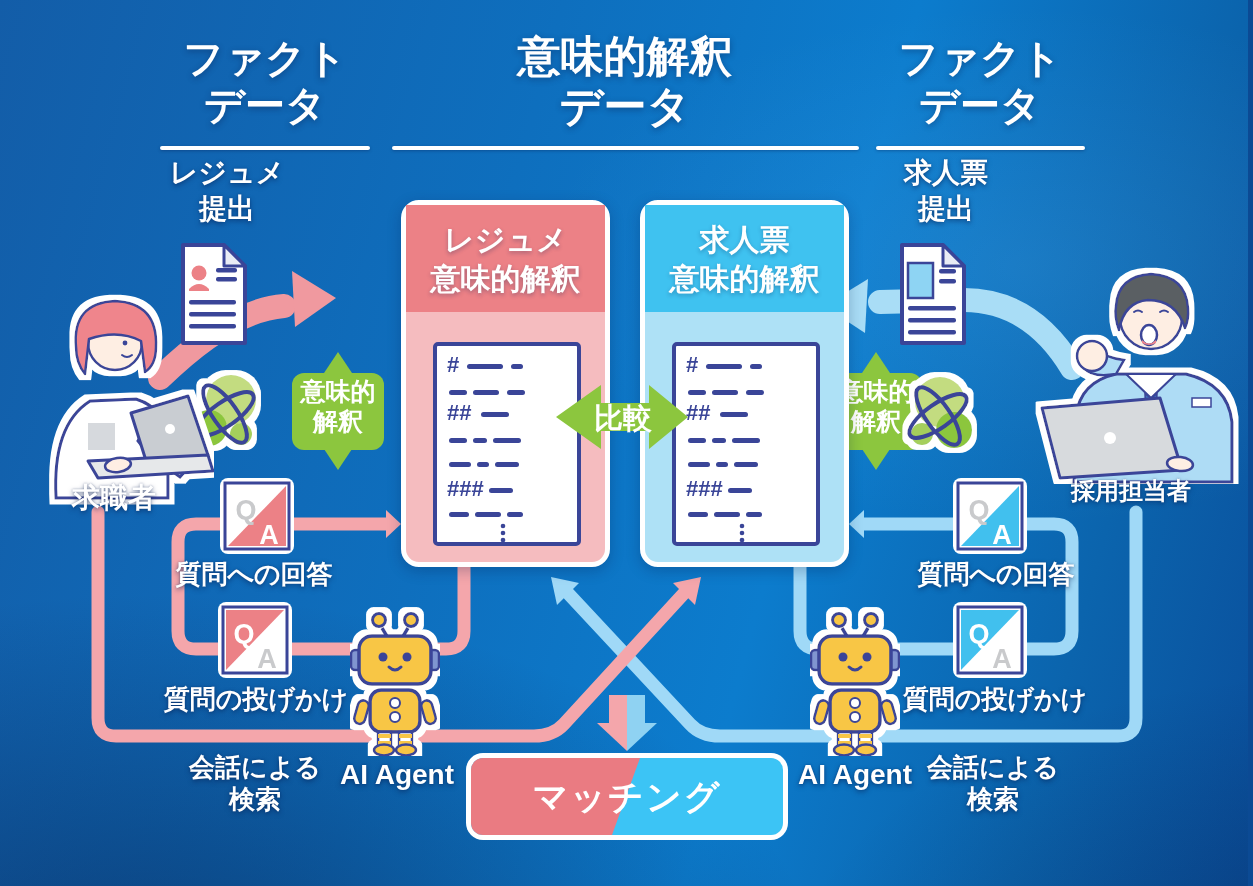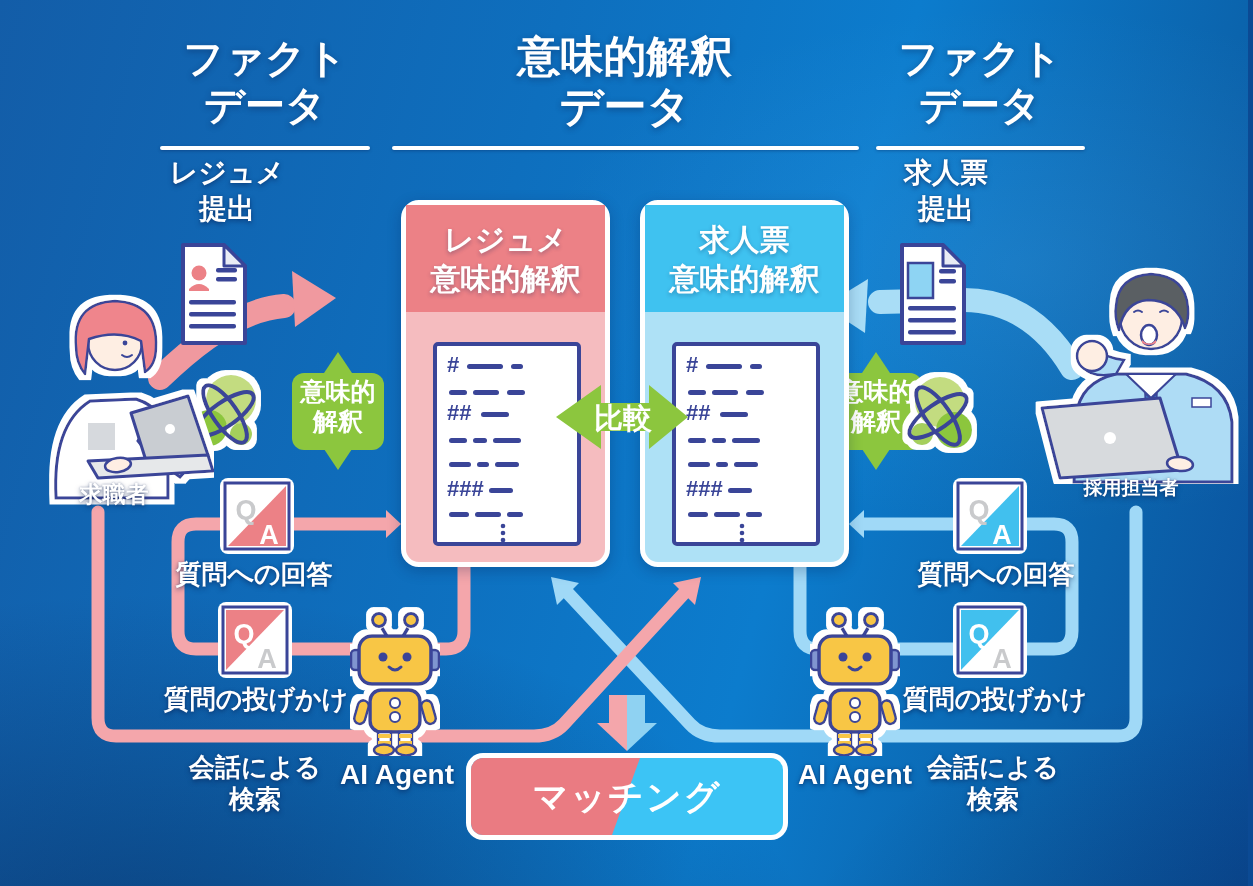--- a/index.html
+++ b/index.html
@@ -385,22 +385,22 @@
         </clipPath>
       </defs>
     <rect x="0" y="0" width="322" height="87" rx="17" fill="#fff"></rect>
     <g clip-path="url(#mclip)">
       <rect x="5" y="5" width="312" height="77" fill="#3cc4f5"></rect>
       <polygon points="5,5 174,5 146,82 5,82" fill="#ea7b82"></polygon>
     </g>
     <text x="161" y="56" text-anchor="middle" font-size="35" font-weight="700" fill="#fff" letter-spacing="2">マッチング</text>
   </svg>
 
-  <div class="abs ctr lbl" style="left:114px;top:480px;font-size:23px;">求職者</div>
-  <div class="abs ctr lbl" style="left:1131px;top:476px;font-size:19px;">採用担当者</div>
+  <div class="abs ctr lbl" style="left:114px;top:480px;font-size:28px;">求職者</div>
+  <div class="abs ctr lbl" style="left:1131px;top:476px;font-size:24px;">採用担当者</div>
 
   <div class="abs ctr lbl" style="left:254px;top:558px;font-size:26px;">質問への回答</div>
   <div class="abs ctr lbl" style="left:256px;top:683px;font-size:26px;">質問の投げかけ</div>
   <div class="abs ctr lbl" style="left:996px;top:558px;font-size:26px;">質問への回答</div>
   <div class="abs ctr lbl" style="left:995px;top:683px;font-size:26px;">質問の投げかけ</div>
 
   <div class="abs ctr lbl" style="left:255px;top:752px;font-size:26px;line-height:1.22;">
     <div>会話による</div>
     <div>検索</div>
   </div>

